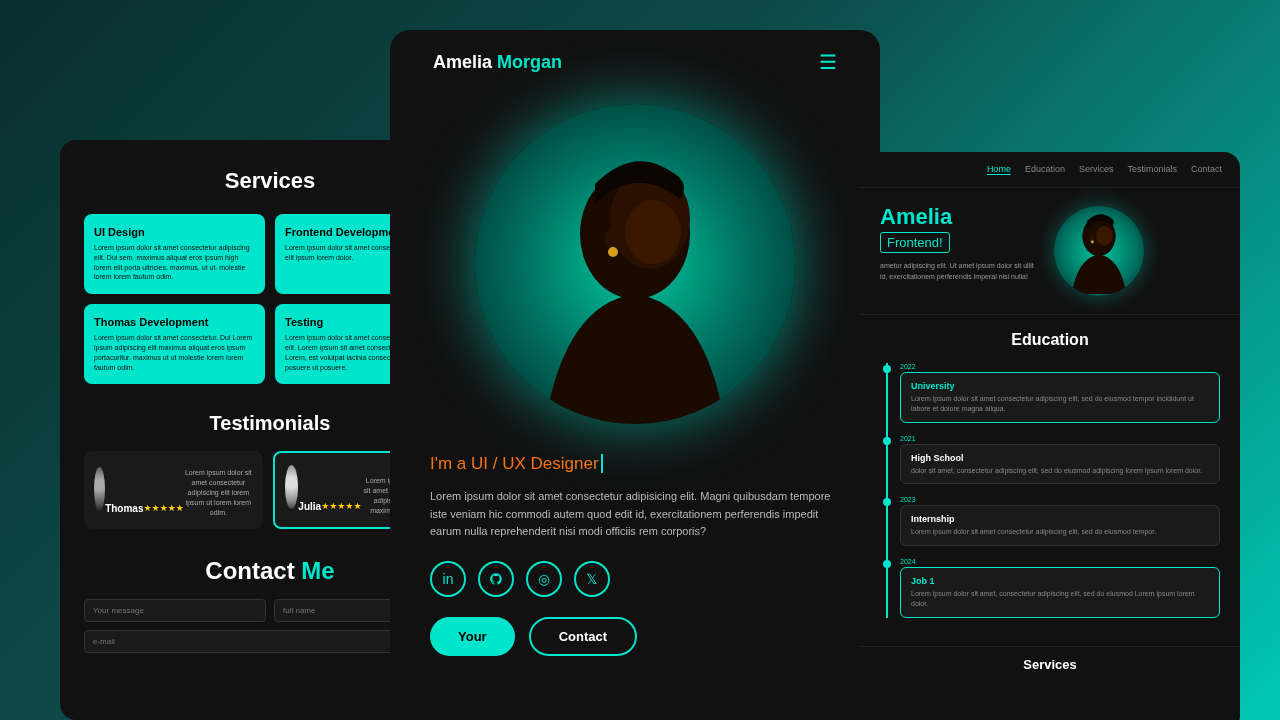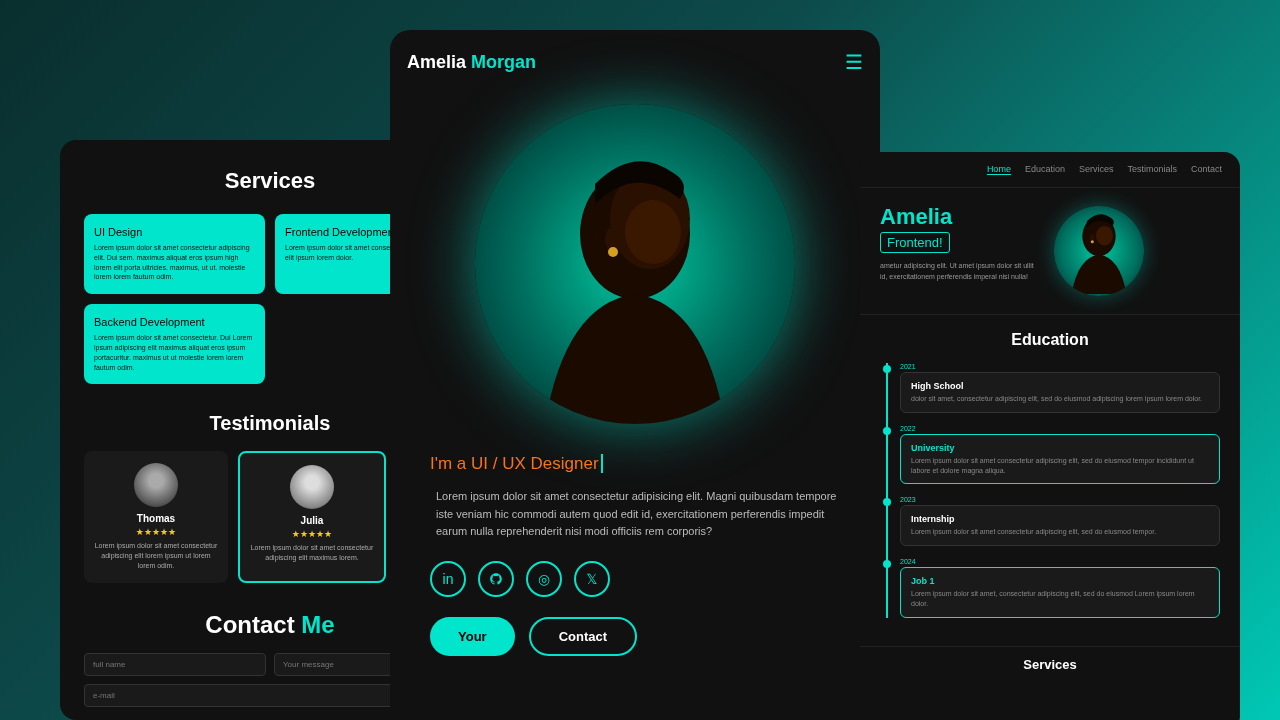--- a/index.html
+++ b/index.html
@@ -41,21 +41,21 @@
     }
 
     .service-card {
       background: #00e5cc;
       border-radius: 8px;
       padding: 12px 10px;
     }
 
     .service-card .sc-title {
       color: #000;
-      font-weight: 400;
+      font-weight: 700;
       font-size: 11px;
       margin-bottom: 5px;
     }
 
     .service-card .sc-desc {
       color: #111;
       font-size: 7px;
       line-height: 1.4;
     }
 
@@ -72,22 +72,22 @@
       gap: 10px;
       margin-bottom: 28px;
     }
 
     .testimonial-card {
       background: #1a1a1a;
       border-radius: 8px;
       padding: 12px 10px;
       flex: 1;
       display: flex;
-      flex-direction: column;
-      align-items: center;
+      flex-direction: row;
+      align-items: flex-end;
     }
 
     .testimonial-card.active {
       border: 2px solid #00e5cc;
     }
 
     .t-avatar {
       width: 44px;
       height: 44px;
       border-radius: 50%;
@@ -172,21 +172,21 @@
       display: flex;
       flex-direction: column;
       align-items: center;
     }
 
     .center-header {
       width: 100%;
       display: flex;
       justify-content: space-between;
       align-items: center;
-      padding: 20px 17px;
+      padding: 20px 43px;
     }
 
     .brand-name {
       font-size: 18px;
       font-weight: 700;
       color: #fff;
     }
 
     .brand-name span {
       color: #00e5cc;
@@ -245,21 +245,20 @@
     .subtitle span {
       border-right: 2px solid #00e5cc;
       padding-right: 2px;
     }
 
     .hero-desc {
       font-size: 11px;
       color: #bbb;
       line-height: 1.6;
       margin-bottom: 20px;
-      margin-left: 6px;
     }
 
     .social-icons {
       display: flex;
       gap: 12px;
       margin-bottom: 20px;
     }
 
     .social-btn {
       width: 36px;
@@ -477,22 +476,26 @@
   <div class="services-grid">
     <div class="service-card">
       <div class="sc-title">UI Design</div>
       <div class="sc-desc">Lorem ipsum dolor sit amet consectetur adipiscing elit. Dui sem. maximus aliquat eros ipsum high lorem elit porta ultricies. maximus, ut ut. molestie lorem lorem fautum odim.</div>
     </div>
     <div class="service-card">
       <div class="sc-title">Frontend Development</div>
       <div class="sc-desc">Lorem ipsum dolor sit amet consectetur adipiscing elit ipsum lorem dolor.</div>
     </div>
     <div class="service-card">
-      <div class="sc-title">Backend Development</div>
+      <div class="sc-title">Thomas Development</div>
       <div class="sc-desc">Lorem ipsum dolor sit amet consectetur. Dui Lorem ipsum adipiscing elit maximus aliquat eros ipsum portacuritur. maximus ut ut molestie lorem lorem fautum odim.</div>
+    </div>
+    <div class="service-card">
+      <div class="sc-title">Testing</div>
+      <div class="sc-desc">Lorem ipsum dolor sit amet consectetur adipiscing elit. Lorem ipsum sit amet consectetur molestie. Lorem, est volutpat lacinia consectetur arnis, es posuere ut posuere.</div>
     </div>
   </div>
 
   <div class="testimonials-title">Testimonials</div>
 
   <div class="testimonials-row">
     <div class="testimonial-card">
       <div class="t-avatar">
         <div class="av-inner" style="background: radial-gradient(circle at 50% 40%, #aaa 20%, #555 70%, #222 100%);"></div>
       </div>
@@ -512,22 +515,22 @@
       <div class="t-avatar">
         <div class="av-inner" style="background: radial-gradient(circle at 50% 40%, #bbb 20%, #666 70%, #222 100%);"></div>
       </div>
     </div>
   </div>
 
   <div class="contact-title">Contact <span style="color:#00e5cc;">Me</span></div>
 
   <div class="contact-form">
     <div class="contact-row">
+      <input type="text" placeholder="Your message" style="">
       <input type="text" placeholder="full name" style="">
-      <input type="text" placeholder="Your message" style="">
     </div>
     <input type="email" placeholder="e-mail" style="">
   </div>
 </div>
 
 <div class="center-panel">
   <div class="center-header">
     <div class="brand-name"><span style="color:#fff;">Amelia</span> <span style="color:#00e5cc;">Morgan</span></div>
     <div class="hamburger-icon">☰</div>
   </div>
@@ -600,33 +603,33 @@
     </div>
   </div>
 
   <div class="education-section">
     <div class="edu-title">Education</div>
 
     <div class="timeline">
 
       <div class="tl-item">
         <div class="tl-dot"></div>
+        <div class="tl-year">2022</div>
+        <div class="tl-card highlighted">
+          <div class="tl-card-title">University</div>
+          <div class="tl-card-desc">Lorem ipsum dolor sit amet consectetur adipiscing elit, sed do eiusmod tempor incididunt ut labore et dolore magna aliqua.</div>
+        </div>
+      </div>
+
+      <div class="tl-item">
+        <div class="tl-dot"></div>
         <div class="tl-year">2021</div>
         <div class="tl-card">
           <div class="tl-card-title">High School</div>
           <div class="tl-card-desc">dolor sit amet, consectetur adipiscing elit, sed do eiusmod adipiscing lorem ipsum lorem dolor.</div>
-        </div>
-      </div>
-
-      <div class="tl-item">
-        <div class="tl-dot"></div>
-        <div class="tl-year">2022</div>
-        <div class="tl-card highlighted">
-          <div class="tl-card-title">University</div>
-          <div class="tl-card-desc">Lorem ipsum dolor sit amet consectetur adipiscing elit, sed do eiusmod tempor incididunt ut labore et dolore magna aliqua.</div>
         </div>
       </div>
 
       <div class="tl-item">
         <div class="tl-dot"></div>
         <div class="tl-year">2023</div>
         <div class="tl-card">
           <div class="tl-card-title">Internship</div>
           <div class="tl-card-desc">Lorem ipsum dolor sit amet consectetur adipiscing elit, sed do eiusmod tempor.</div>
         </div>

